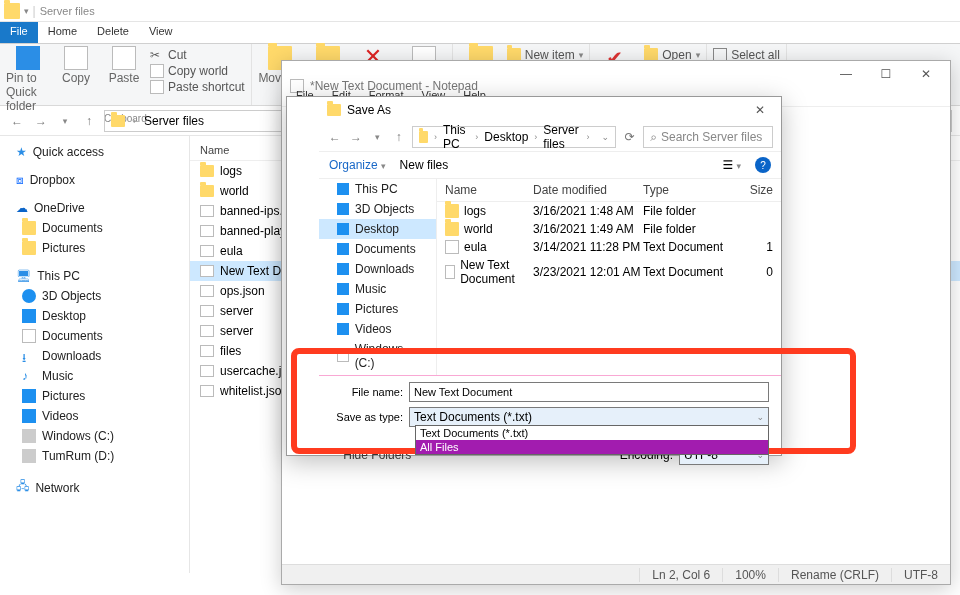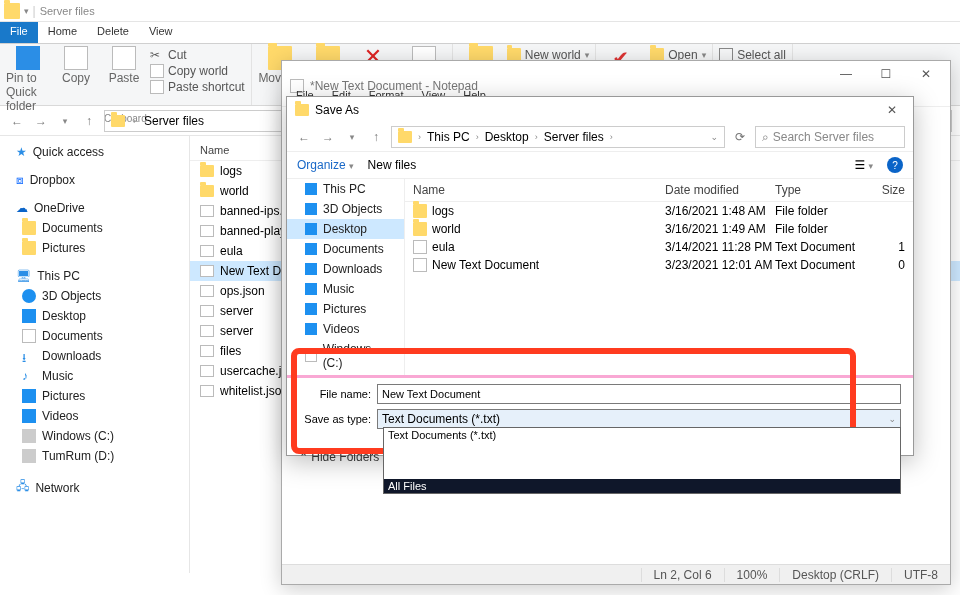--- a/index.html
+++ b/index.html
@@ -41,49 +41,49 @@
   .np-title .left { display: flex; align-items: center; gap: 6px; color: #777; font-size: 11px; margin-top: 24px; }
   .win-btns { display: flex; }
   .win-btn { width: 40px; height: 26px; display: flex; align-items: center; justify-content: center; color: #555; }
   .np-menu { height: 20px; display: flex; gap: 2px; padding: 0 6px; border-bottom: 1px solid #eee; }
   .np-menu span { padding: 2px 8px; font-size: 11px; color: #333; }
   .np-status { position: absolute; bottom: 0; left: 0; right: 0; height: 20px; background: #f0f0f0; border-top: 1px solid #ddd; display: flex; align-items: center; font-size: 11px; color: #555; }
   .np-status > div { padding: 0 12px; border-left: 1px solid #ddd; }
   .np-status .spacer { flex: 1; border: none; }
 
   
-  .saveas { position: absolute; left: 286px; top: 96px; width: 628px; height: 360px; background: #fff; border: 1px solid #999; box-shadow: 0 6px 24px rgba(0,0,0,.25); }
+  .saveas { position: absolute; left: 286px; top: 96px; width: 496px; height: 360px; background: #fff; border: 1px solid #999; box-shadow: 0 6px 24px rgba(0,0,0,.25); padding-left: 32px; }
   .sa-title { height: 26px; display: flex; align-items: center; justify-content: space-between; padding: 0 6px 0 8px; }
   .sa-title .t { display: flex; align-items: center; gap: 6px; font-size: 12px; }
   .sa-addr { height: 28px; display: flex; align-items: center; gap: 6px; padding: 0 8px; }
   .sa-addr-box { flex: 1; height: 22px; border: 1px solid #ccc; display: flex; align-items: center; padding: 0 6px; gap: 6px; font-size: 11px; }
   .sa-search { width: 150px; height: 22px; border: 1px solid #ccc; display: flex; align-items: center; padding: 0 6px; gap: 4px; color: #888; font-size: 11px; }
   .sa-toolbar { height: 28px; display: flex; align-items: center; padding: 0 10px; gap: 14px; border-top: 1px solid #eee; border-bottom: 1px solid #eee; font-size: 11px; }
   .sa-toolbar .org { color: #1968c7; }
   .sa-body { display: flex; height: 196px; }
   .sa-nav { width: 118px; border-right: 1px solid #eee; overflow: hidden; }
   .sa-nav .nav-item { padding-left: 18px; font-size: 11px; }
   .sa-nav .nav-item.sel { background: #cde8ff; }
   .sa-list { flex: 1; overflow: hidden; }
   .sa-cols { display: flex; padding: 4px 8px; font-size: 11px; color: #444; border-bottom: 1px solid #eee; }
   .col-name { flex: 1; }
   .col-date { width: 110px; }
   .col-type { width: 90px; }
   .col-size { width: 40px; text-align: right; }
   .sa-row { display: flex; padding: 2px 8px; font-size: 11px; align-items: center; }
   .sa-row .ico { width: 14px; height: 14px; margin-right: 5px; }
 
-  .sa-bottom { position: relative; padding: 6px 12px 8px; border-top: 3px solid #f9a8d4; }
+  .sa-bottom { position: relative; padding: 6px 12px 8px; border-top: 1px solid #f9a8d4; }
   .field-row { display: flex; align-items: center; margin-bottom: 5px; }
   .field-label { width: 78px; text-align: right; font-size: 11px; padding-right: 6px; }
   .field-input { flex: 1; height: 20px; border: 1px solid #7a7a7a; padding: 1px 4px; font-size: 11px; background: #fff; }
   .combo { flex: 1; height: 20px; border: 1px solid #7a7a7a; background: #e6f0fa; font-size: 11px; padding: 1px 4px; display: flex; align-items: center; justify-content: space-between; }
   .dropdown { position: absolute; left: 96px; right: 12px; top: 49px; border: 1px solid #666; background: #fff; z-index: 5; }
   .dd-opt { padding: 1px 4px; font-size: 11px; }
-  .dd-opt.hl { background: #0f172a; color: #fff; margin-top: 37px; }
+  .dd-opt.hl { background: #a21caf; color: #fff; }
   .sa-actions { display: flex; align-items: center; justify-content: space-between; margin-top: 18px; }
   .hide-folders { font-size: 11px; color: #333; }
   .enc { display: flex; align-items: center; gap: 6px; font-size: 11px; }
   .btns { display: flex; gap: 8px; }
   .btn { width: 68px; height: 22px; border: 1px solid #888; background: #efefef; font-size: 11px; display: flex; align-items: center; justify-content: center; }
   .btn.primary { border: 1px solid #0a64c8; }
 
   .highlight-box { position: absolute; left: 291px; top: 348px; width: 565px; height: 106px; border: 6px solid #ff3b1f; border-radius: 8px; pointer-events: none; }
 
   
@@ -164,21 +164,21 @@
       <div class="group-label">Organize</div>
     </div>
     <div class="ribbon-group">
       <div class="ribbon-row">
         <div class="rib-btn">
             <div class="rib-icon folder"></div>
           </div>
         <div style="display:flex;flex-direction:column;gap:2px;padding-top:2px">
           <div class="rib-btn sm">
               <div class="rib-icon sm folder"></div>
-              <span>New world</span>
+              <span>New item</span>
               <span class="chev">▾</span>
             </div>
         </div>
       </div>
     </div>
     <div class="ribbon-group">
       <div class="ribbon-row">
         <div class="rib-btn">
             <div class="rib-icon" style="color:#d33;font-size:20px">✔</div>
           </div>
@@ -356,21 +356,21 @@
     <span>File</span>
     <span>Edit</span>
     <span>Format</span>
     <span>View</span>
     <span>Help</span>
   </div>
   <div class="np-status">
     <div class="spacer"></div>
     <div>Ln 2, Col 6</div>
     <div>100%</div>
-    <div>Desktop (CRLF)</div>
+    <div>Rename (CRLF)</div>
     <div>UTF-8</div>
   </div>
 </div>
 
 <div class="saveas">
   <div class="sa-title">
     <div class="t">
         <div class="folder" style="width:14px;height:12px"></div>
         <span>Save As</span>
       </div>

